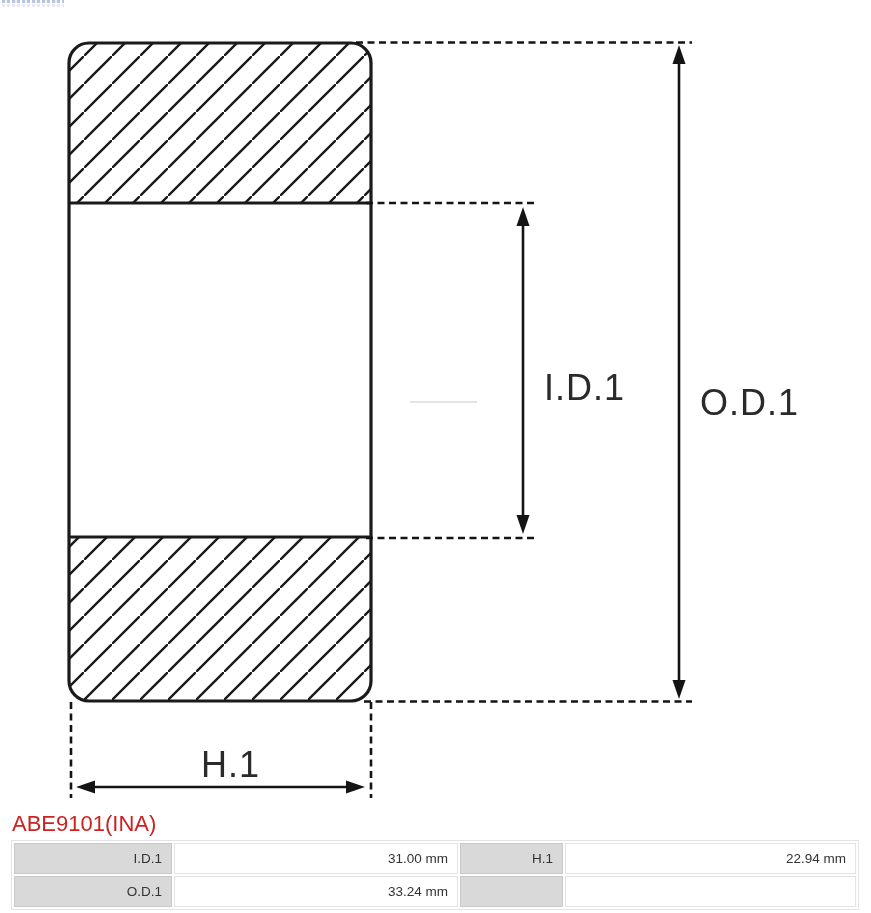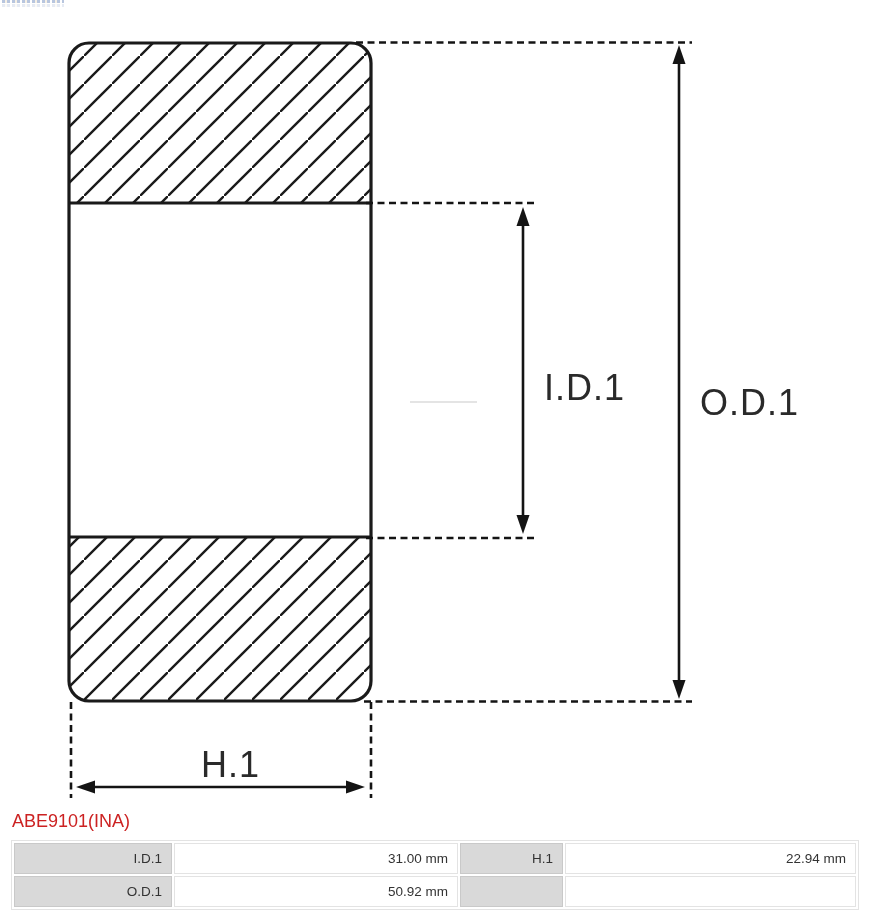--- a/index.html
+++ b/index.html
@@ -37,21 +37,21 @@
     font-size: 36px;
     letter-spacing: 1px;
     fill: #2a2a2a;
     font-weight: 400;
   }
 
   .part-number {
     position: absolute;
     left: 12px;
     top: 811px;
-    font-size: 18px;
+    font-size: 22px;
     font-weight: 400;
     color: #cc2222;
   }
 
   table.spec-table {
     position: absolute;
     left: 11px;
     top: 840px;
     width: 848px;
     border-collapse: separate;
@@ -144,20 +144,20 @@
     </colgroup>
     <tbody>
         <tr>
       <td class="lbl">I.D.1</td>
       <td class="val">31.00 mm</td>
       <td class="lbl">H.1</td>
       <td class="val">22.94 mm</td>
     </tr>
     <tr>
       <td class="lbl">O.D.1</td>
-      <td class="val">50.92 mm</td>
+      <td class="val">33.24 mm</td>
       <td class="lbl"></td>
       <td class="val"></td>
     </tr>
   </tbody>
     </table>
 
 </div>
 
 </body></html>

